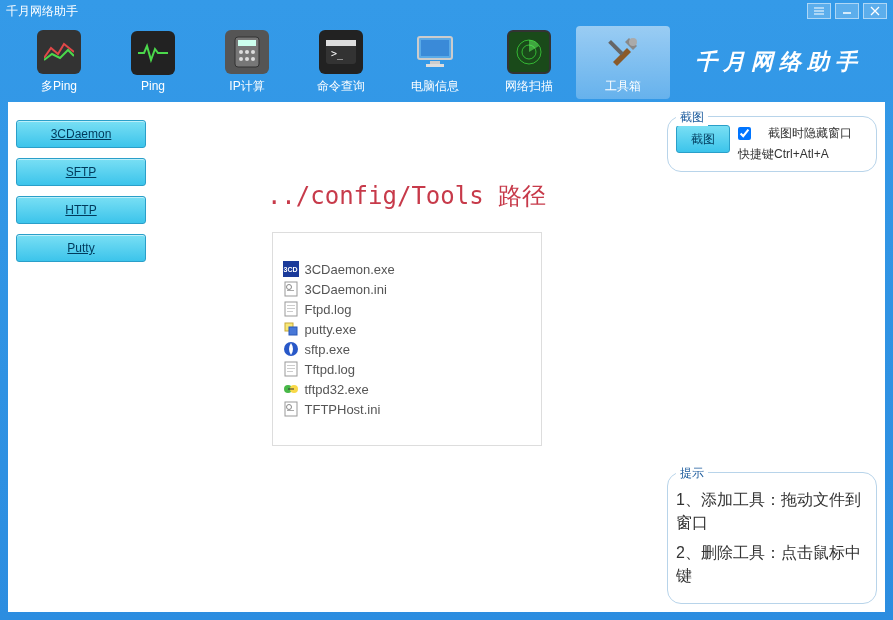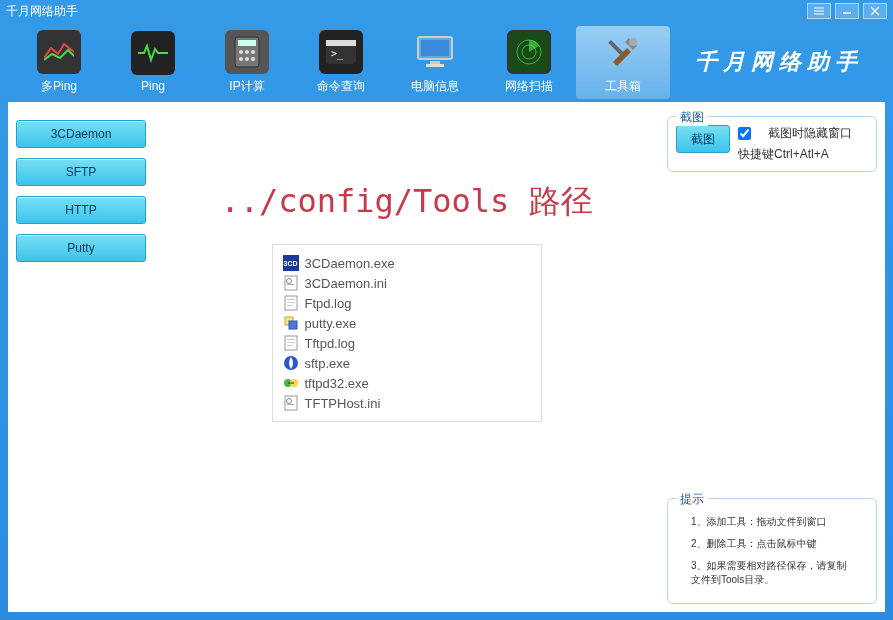--- a/index.html
+++ b/index.html
@@ -100,38 +100,39 @@
   border: 1px solid #2a9fc9;
   border-radius: 3px;
   color: #003a5c;
   font-size: 12px;
   display: flex;
   align-items: center;
   justify-content: center;
   cursor: pointer;
   box-shadow: inset 0 1px 0 rgba(255,255,255,0.5);
   font-family: "SimSun", sans-serif;
+  text-decoration: underline;
 }
 .center-panel {
   flex: 1;
   display: flex;
   flex-direction: column;
   align-items: center;
   padding-top: 70px;
 }
 .path-label {
-  font-size: 32px;
+  font-size: 24px;
   color: #c73a4a;
   font-family: "Consolas", "Microsoft YaHei", monospace;
   margin-bottom: 20px;
 }
 .file-list {
   width: 270px;
   border: 1px solid #ddd;
-  padding: 8px 10px;
+  padding: 26px 10px;
   background: #fff;
 }
 .file-item {
   display: flex;
   align-items: center;
   gap: 6px;
   padding: 2px 0;
   color: #555;
   font-size: 13px;
 }
@@ -144,21 +145,21 @@
   font-size: 10px;
 }
 .right-panel {
   width: 210px;
   display: flex;
   flex-direction: column;
   justify-content: space-between;
 }
 .fieldset {
   border: 1px solid #b8d4ea;
-  border-radius: 6px;
+  border-radius: 14px;
   padding: 8px;
   position: relative;
   margin-top: 6px;
 }
 .fieldset .legend {
   position: absolute;
   top: -8px;
   left: 8px;
   background: #fff;
   padding: 0 4px;
@@ -179,23 +180,23 @@
   color: #003a5c;
   display: flex;
   align-items: center;
   justify-content: center;
   cursor: pointer;
   font-size: 12px;
 }
 .sc-right { font-size: 12px; color: #333; }
 .sc-right label { display: flex; gap: 17px; margin-bottom: 4px; }
 .tips-box .tip-line {
-  font-size: 10px;
+  font-size: 16px;
   color: #333;
-  margin: 8px 15px;
+  margin: 8px 0;
   line-height: 1.4;
 }
 </style>
 </head>
 <body>
 
 <div class="window">
   <div class="titlebar">
     <span class="title">千月网络助手</span>
     <div class="win-btn">
@@ -333,37 +334,37 @@
             <div class="fi-icon">
               <svg width="16" height="16">
                 <rect x="2" y="2" width="8" height="8" fill="#f8e878" stroke="#c8a838"></rect>
                 <rect x="6" y="6" width="8" height="8" fill="#4878d8" stroke="#2858b8"></rect>
               </svg>
             </div>
             <span>putty.exe</span>
           </div>
         <div class="file-item">
             <div class="fi-icon">
+              <svg width="16" height="16">
+                <circle cx="8" cy="8" r="7" fill="#2858c8"></circle>
+                <path d="M8 2 Q4 8 8 14 Q12 8 8 2" fill="#fff"></path>
+              </svg>
+            </div>
+            <span>sftp.exe</span>
+          </div>
+        <div class="file-item">
+            <div class="fi-icon">
               <svg width="14" height="16">
                 <rect x="1" y="1" width="12" height="14" fill="#fff" stroke="#999"></rect>
                 <rect x="3" y="4" width="8" height="1" fill="#ccc"></rect>
                 <rect x="3" y="7" width="8" height="1" fill="#ccc"></rect>
                 <rect x="3" y="10" width="6" height="1" fill="#ccc"></rect>
               </svg>
             </div>
             <span>Tftpd.log</span>
-          </div>
-        <div class="file-item">
-            <div class="fi-icon">
-              <svg width="16" height="16">
-                <circle cx="8" cy="8" r="7" fill="#2858c8"></circle>
-                <path d="M8 2 Q4 8 8 14 Q12 8 8 2" fill="#fff"></path>
-              </svg>
-            </div>
-            <span>sftp.exe</span>
           </div>
         <div class="file-item">
             <div class="fi-icon">
               <svg width="16" height="16">
                 <circle cx="5" cy="8" r="4" fill="#48b848"></circle>
                 <circle cx="11" cy="8" r="4" fill="#f8d848"></circle>
                 <path d="M5 8 L11 8" stroke="#333"></path>
               </svg>
             </div>
             <span>tftpd32.exe</span>
@@ -393,17 +394,16 @@
             </label>
             <div>快捷键Ctrl+Atl+A</div>
           </div>
         </div>
       </div>
 
       <div class="fieldset tips-box">
         <div class="legend">提示</div>
         <div class="tip-line">1、添加工具：拖动文件到窗口</div>
         <div class="tip-line">2、删除工具：点击鼠标中键</div>
-        <div class="tip-line">3、如果需要相对路径保存，请复制文件到Tools目录。</div>
       </div>
     </div>
   </div>
 </div>
 
 </body></html>

